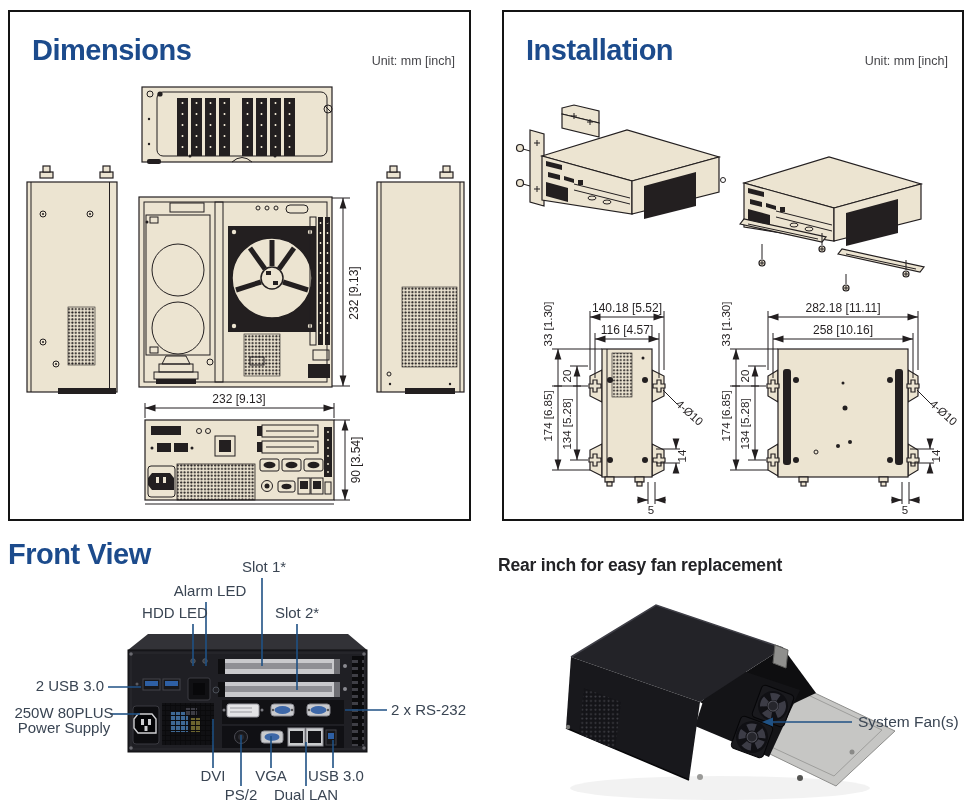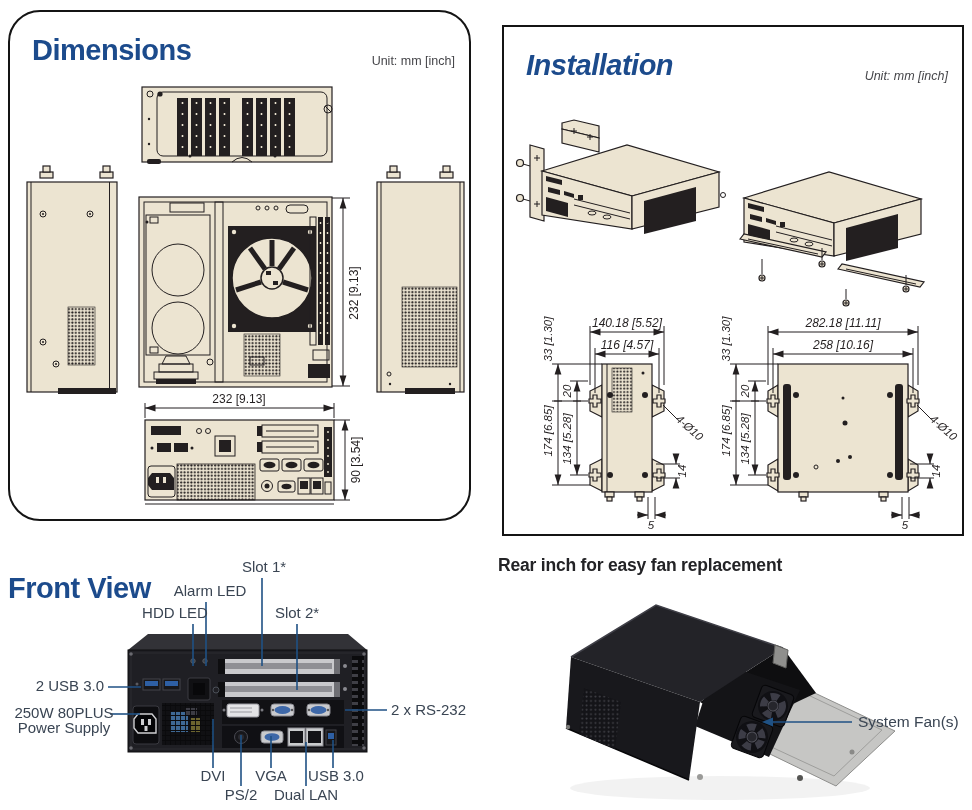--- a/index.html
+++ b/index.html
@@ -1,26 +1,26 @@
 <!DOCTYPE html>
 <html><head>
 <meta charset="utf-8">
 <style>
   html,body{margin:0;padding:0;background:#fff;}
   .page{position:relative;width:972px;height:810px;background:#ffffff;overflow:hidden;
         font-family:"Liberation Sans", sans-serif;}
   .panel{position:absolute;border:2px solid #141414;background:#fff;}
-  #dim-panel{left:8px;top:10px;width:459px;height:507px;border-radius:32px;}
-  #inst-panel{left:502px;top:25px;width:458px;height:507px;font-style:italic;}
+  #dim-panel{left:8px;top:10px;width:459px;height:507px;}
+  #inst-panel{left:502px;top:10px;width:458px;height:507px;}
   .panel-title{position:absolute;left:22px;top:22px;font-size:29px;font-weight:bold;
                color:#1c4b8c;letter-spacing:-0.5px;}
   .unit{position:absolute;right:14px;top:42px;font-size:12.5px;color:#46464a;}
   .panel svg{position:absolute;left:0;top:0;}
   .sec-title-blue{position:absolute;left:8px;top:538px;font-size:29px;font-weight:bold;
-                  color:#1c4b8c;letter-spacing:-0.5px;margin-top:34px;}
+                  color:#1c4b8c;letter-spacing:-0.5px;}
   .sec-title-dark{position:absolute;left:498px;top:555px;font-size:17.5px;font-weight:bold;
                   color:#232326;letter-spacing:-0.2px;}
   svg .ln{stroke:#231f20;stroke-width:1;fill:none;}
   svg .beige{fill:#ece4d1;stroke:#231f20;stroke-width:1.2;}
   svg .blk{fill:#231f20;stroke:none;}
   svg .dt{font-family:"Liberation Sans",sans-serif;font-size:11.5px;fill:#231f20;}
   svg .dt2{font-family:"Liberation Sans",sans-serif;font-size:12px;fill:#231f20;}
   svg .callout{stroke:#1f5184;stroke-width:1.6;fill:none;}
   svg .lbl{font-family:"Liberation Sans",sans-serif;font-size:15px;fill:#3a4553;}
 </style>

